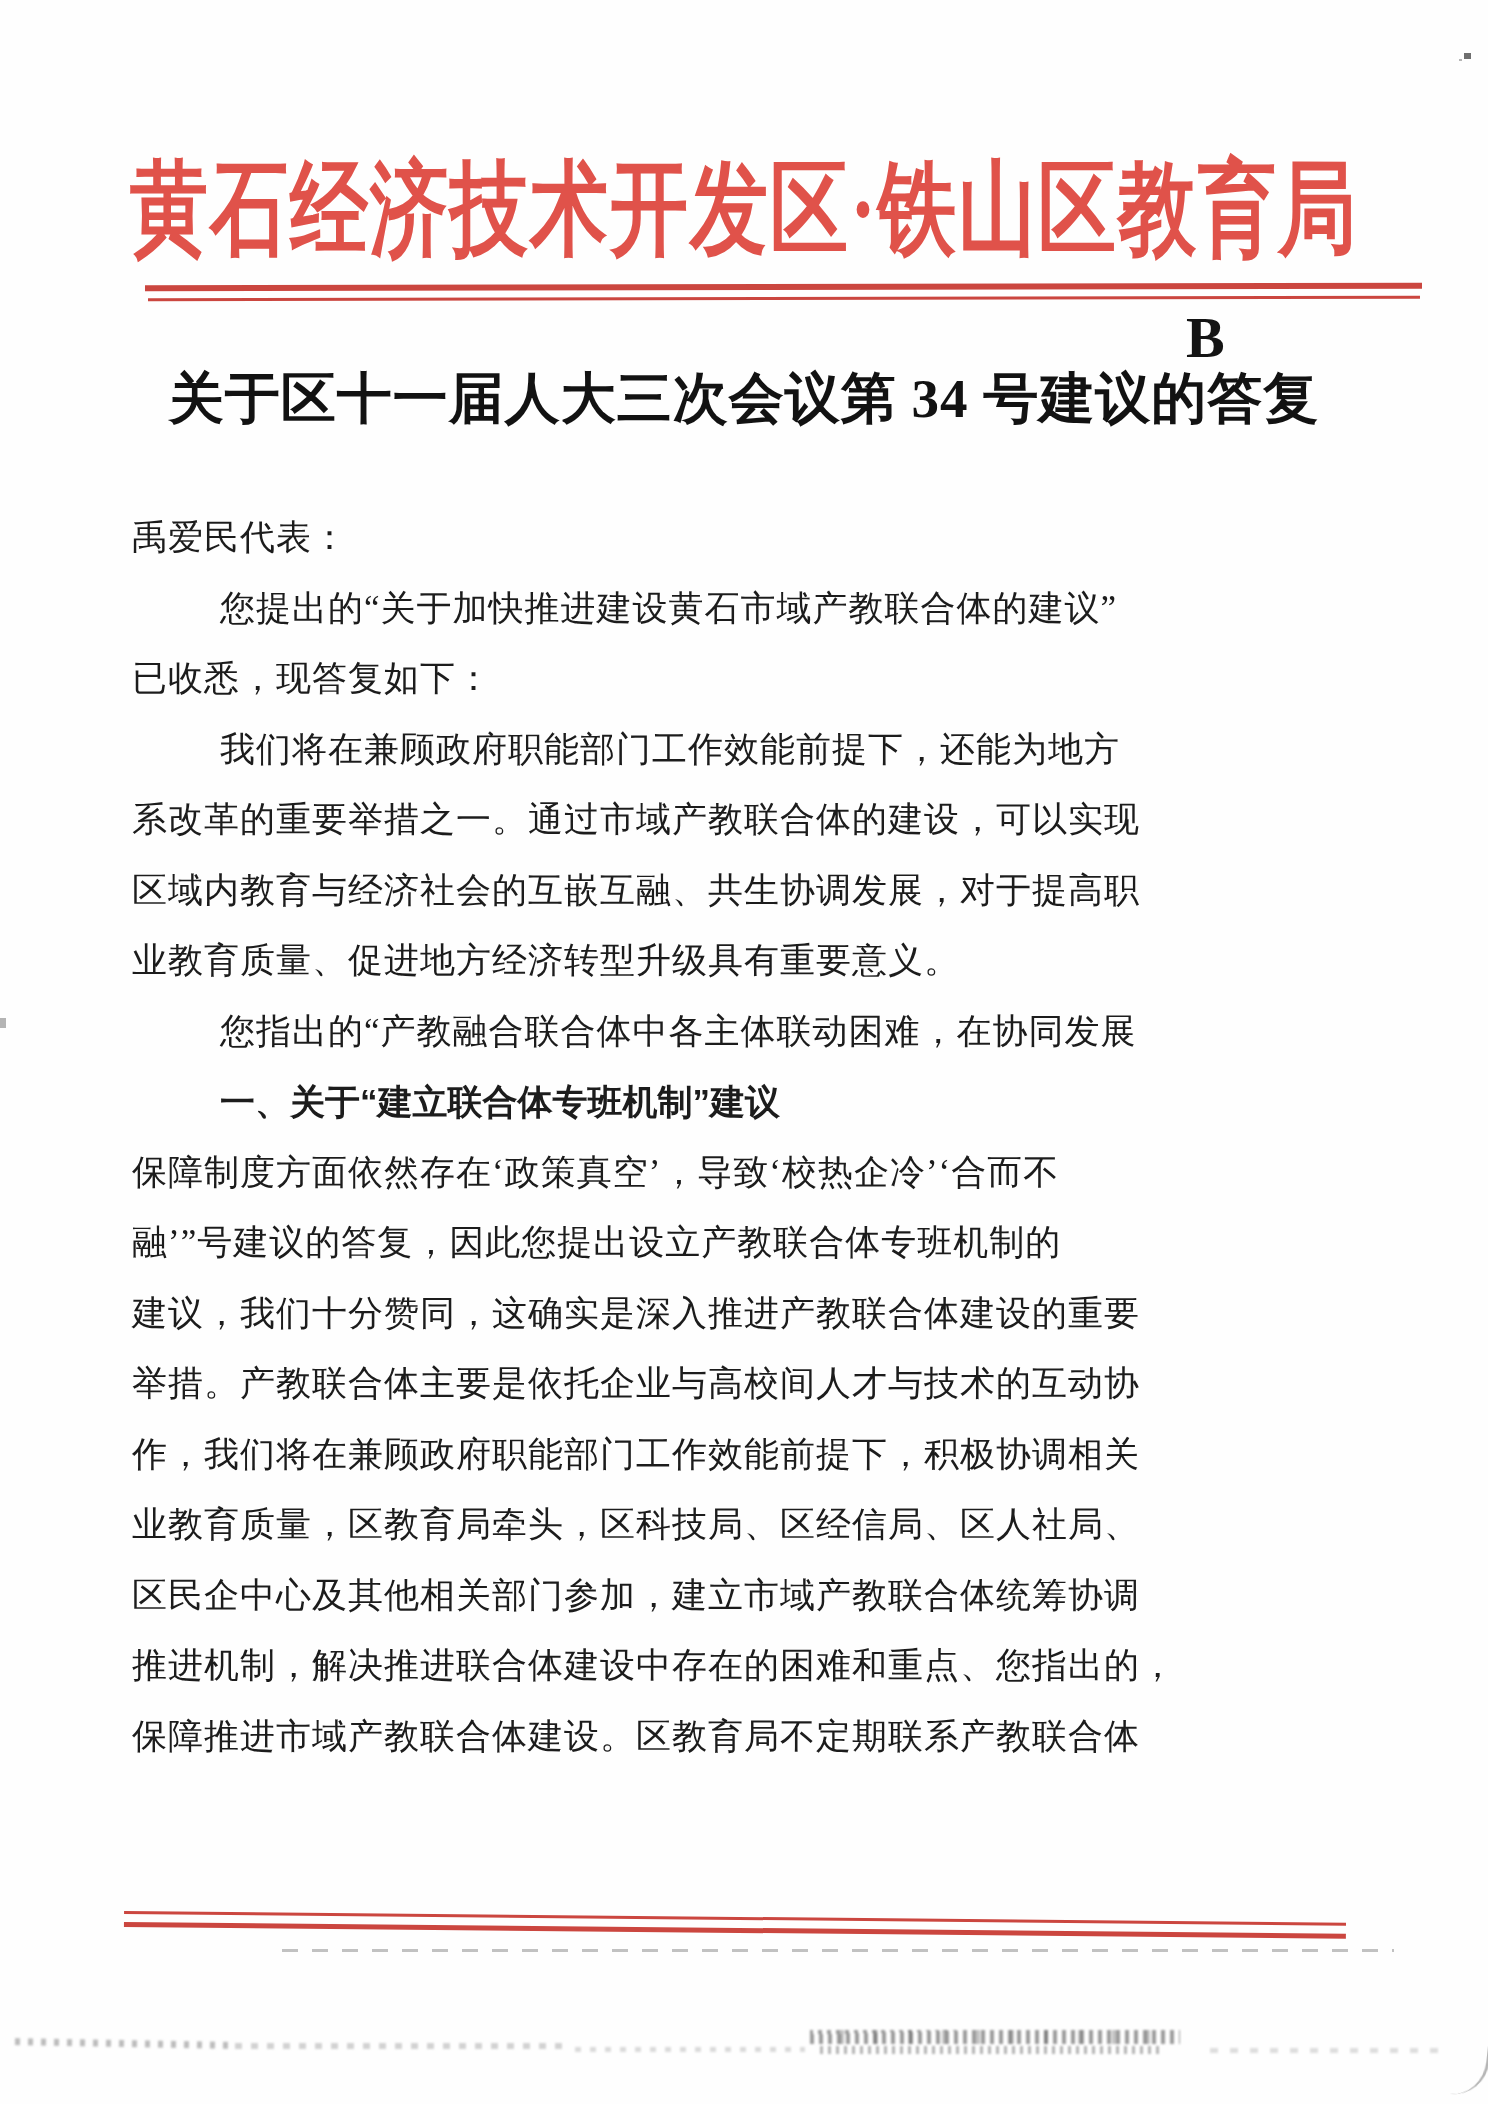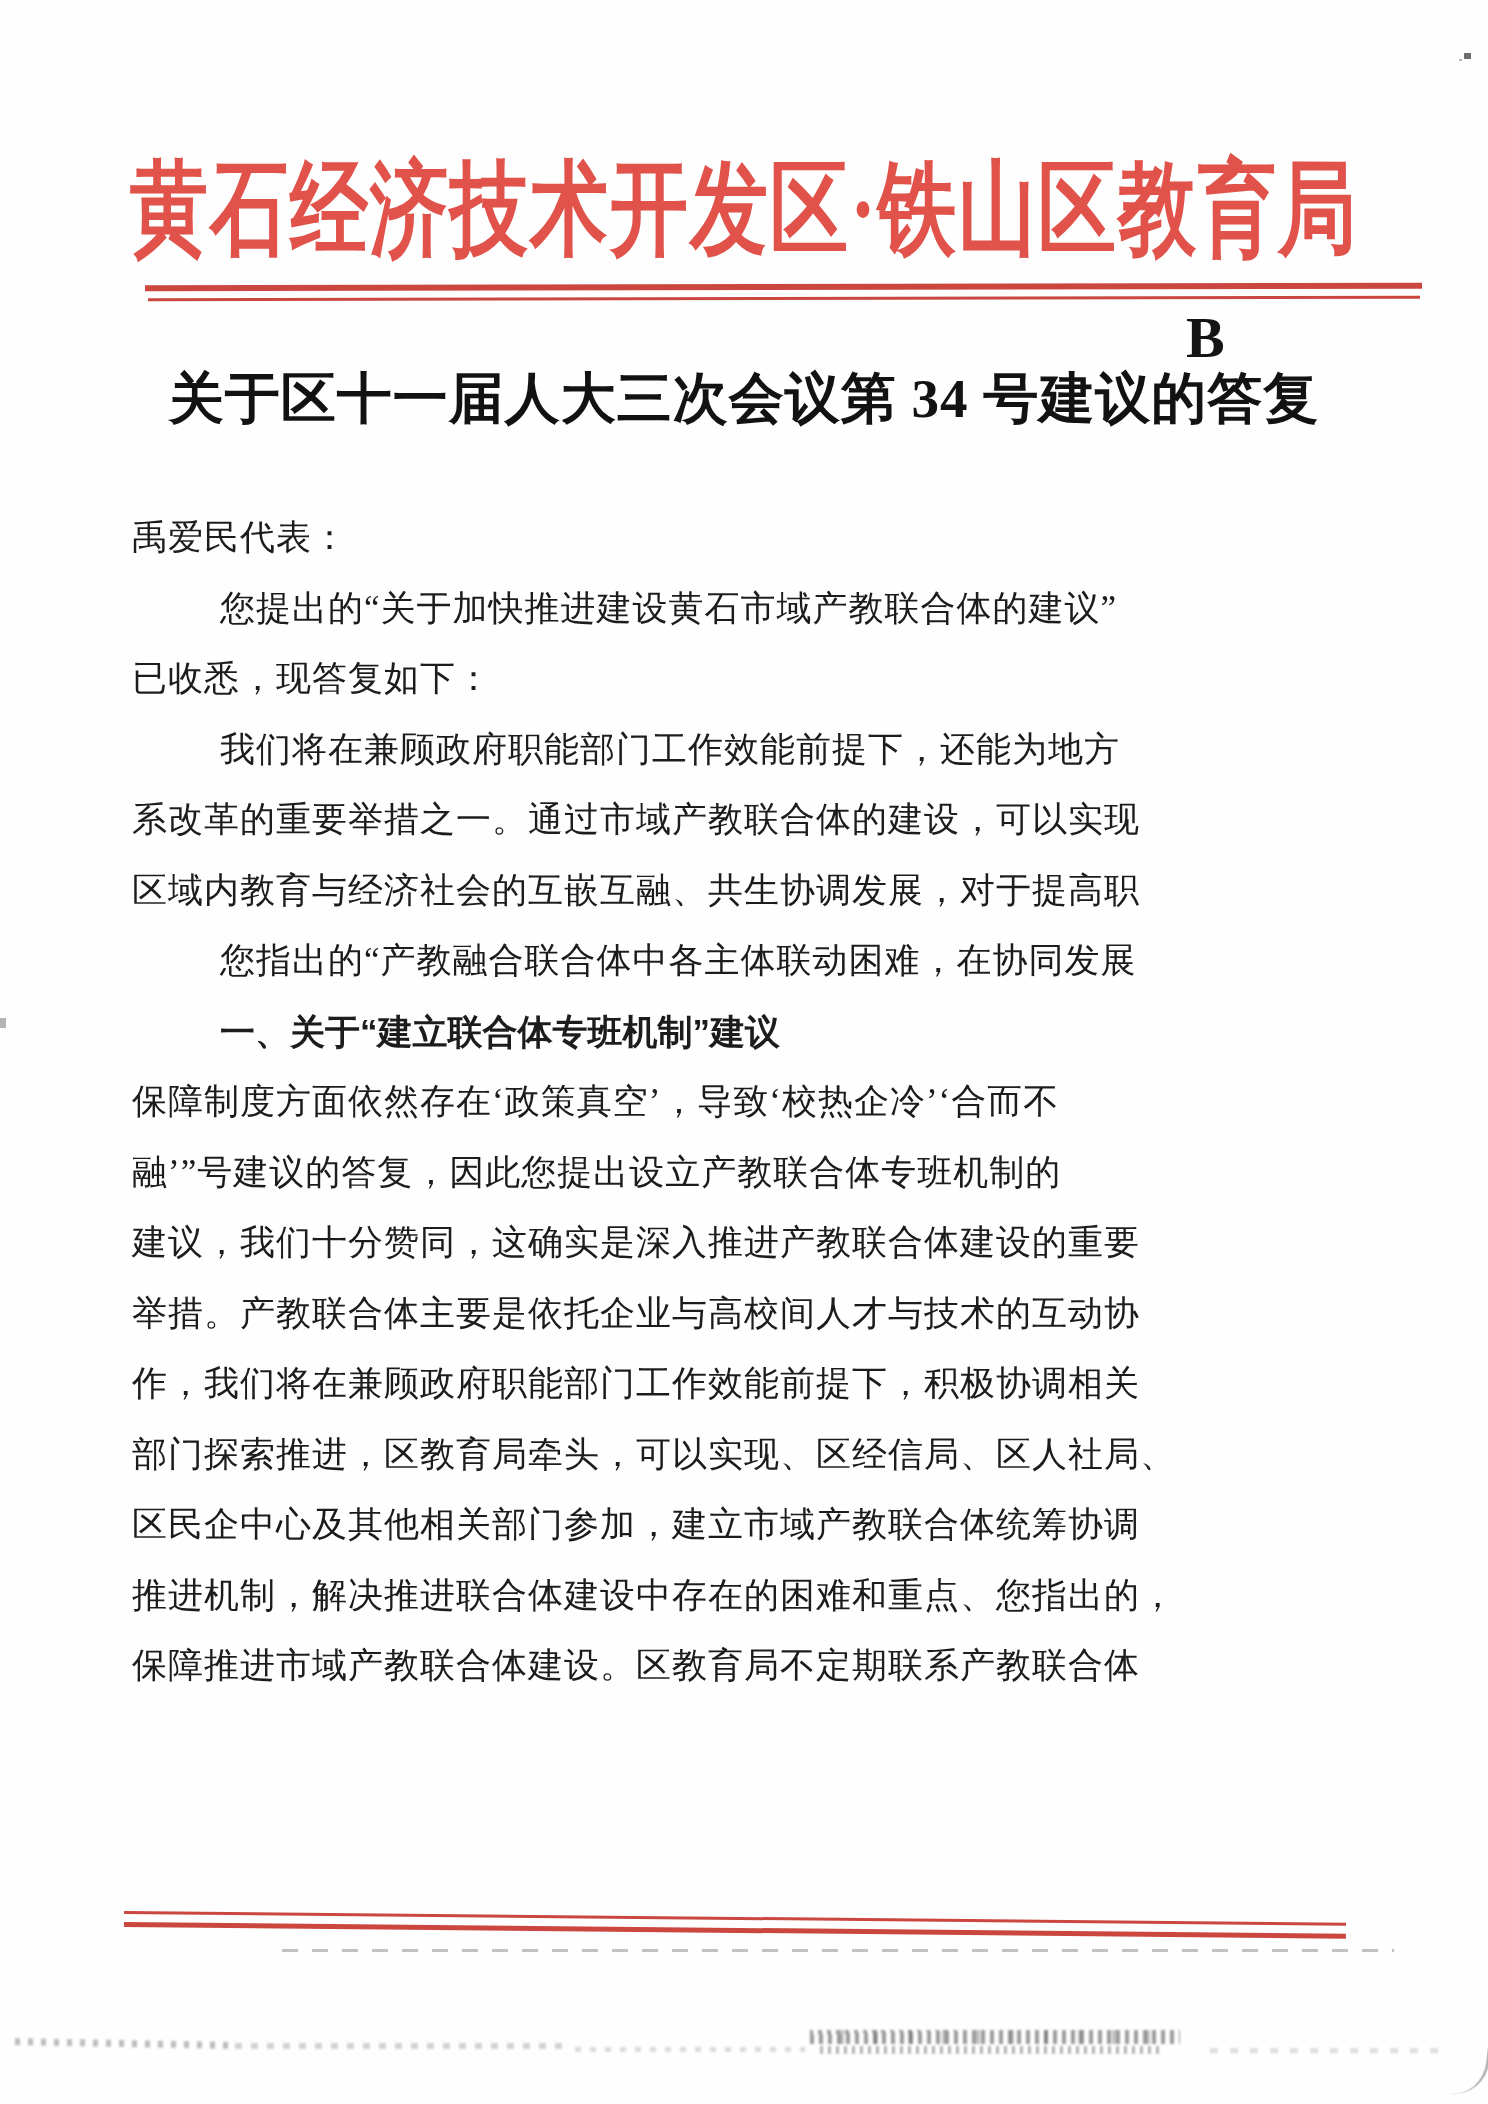--- a/index.html
+++ b/index.html
@@ -97,28 +97,29 @@
 
 <div class="doc-title">关于区十一届人大三次会议第 34 号建议的答复</div>
 
 <div class="document-body">
     <div class="body-line">禹爱民代表：</div>
     <div class="body-line indent">您提出的“关于加快推进建设黄石市域产教联合体的建议”</div>
     <div class="body-line">已收悉，现答复如下：</div>
     <div class="body-line indent">我们将在兼顾政府职能部门工作效能前提下，还能为地方</div>
     <div class="body-line">系改革的重要举措之一。通过市域产教联合体的建设，可以实现</div>
     <div class="body-line">区域内教育与经济社会的互嵌互融、共生协调发展，对于提高职</div>
+    <div class="body-line">业教育质量、促进地方经济转型升级具有重要意义。</div>
     <div class="body-line indent">您指出的“产教融合联合体中各主体联动困难，在协同发展</div>
     <div class="body-line heading indent">一、关于“建立联合体专班机制”建议</div>
     <div class="body-line">保障制度方面依然存在‘政策真空’，导致‘校热企冷’‘合而不</div>
     <div class="body-line">融’”号建议的答复，因此您提出设立产教联合体专班机制的</div>
     <div class="body-line">建议，我们十分赞同，这确实是深入推进产教联合体建设的重要</div>
     <div class="body-line">举措。产教联合体主要是依托企业与高校间人才与技术的互动协</div>
     <div class="body-line">作，我们将在兼顾政府职能部门工作效能前提下，积极协调相关</div>
-    <div class="body-line">部门探索推进，区教育局牵头，可以实现、区经信局、区人社局、</div>
+    <div class="body-line">业教育质量，区教育局牵头，区科技局、区经信局、区人社局、</div>
     <div class="body-line">区民企中心及其他相关部门参加，建立市域产教联合体统筹协调</div>
     <div class="body-line">推进机制，解决推进联合体建设中存在的困难和重点、您指出的，</div>
     <div class="body-line">保障推进市域产教联合体建设。区教育局不定期联系产教联合体</div>
   </div>
 
 <div id="footer-rules">
   <div class="thin"></div>
   <div class="gap"></div>
   <div class="thick"></div>
 </div>

